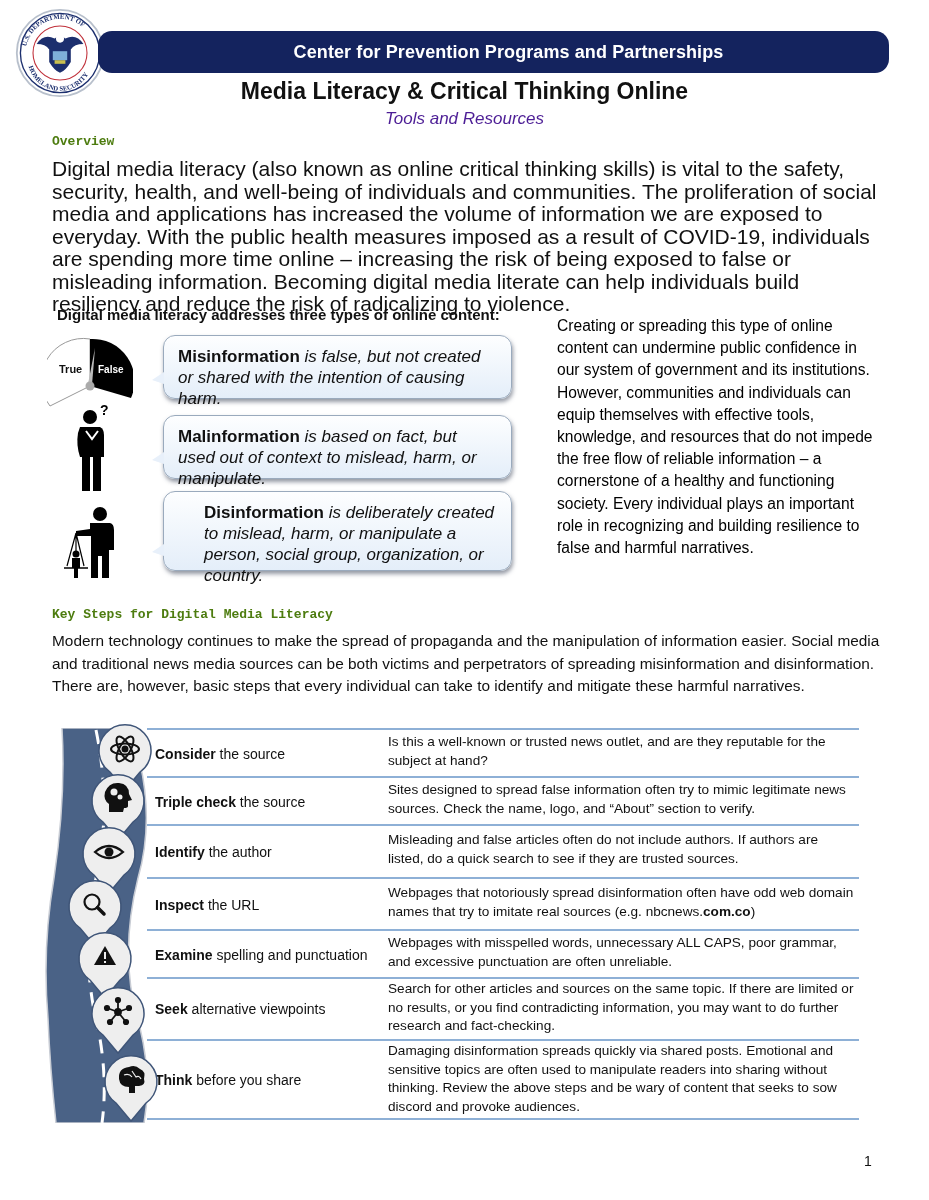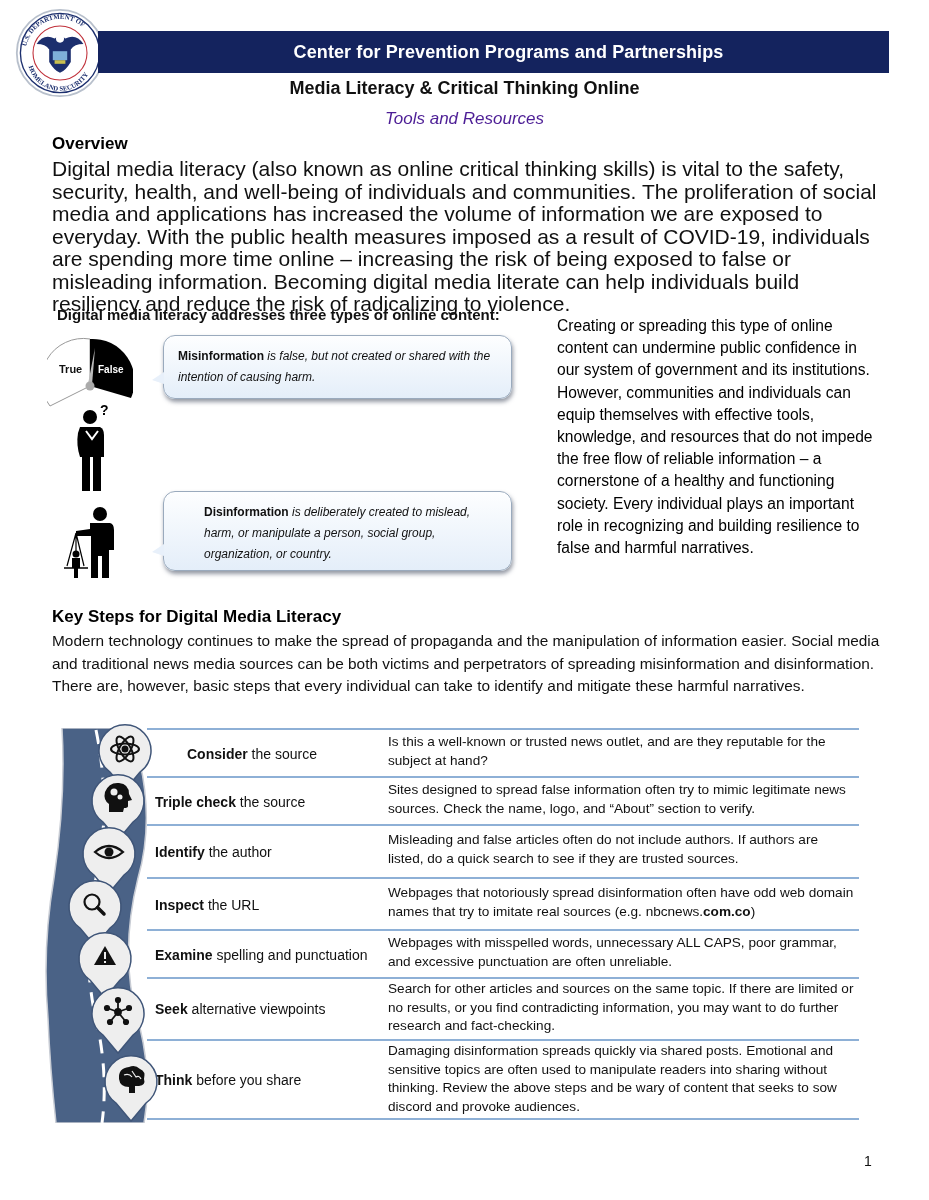--- a/index.html
+++ b/index.html
@@ -4,32 +4,32 @@
 <style>
   * { box-sizing: border-box; margin: 0; padding: 0; }
   html, body { width: 929px; height: 1200px; background: #ffffff; overflow: hidden; }
   body { font-family: "Liberation Sans", "DejaVu Sans", sans-serif; color: #111; position: relative; }
 
   .page { position: relative; width: 929px; height: 1200px; }
 
   
   .seal { position: absolute; left: 15px; top: 8px; width: 90px; height: 90px; }
   .banner { position: absolute; left: 98px; top: 31px; width: 791px; height: 42px; background: #14235e; color: #fff;
-    font-size: 18px; font-weight: bold; display: flex; align-items: center; justify-content: center; letter-spacing: 0.1px; padding-left: 30px; }
-  .title { position: absolute; left: 0; width: 929px; top: 78px; text-align: center; font-size: 18px; font-weight: bold; color: #111; }
+    font-size: 18px; font-weight: bold; display: flex; align-items: center; justify-content: center; letter-spacing: 0.1px; padding-left: 30px; border-radius: 14px; }
+  .title { position: absolute; left: 0; width: 929px; top: 78px; text-align: center; font-size: 23px; font-weight: bold; color: #111; }
   .subtitle { position: absolute; left: 0; width: 929px; top: 109px; text-align: center; font-size: 17px; font-style: italic; color: #4c1d95; }
 
-  .h2 { position: absolute; left: 52px; font-size: 17px; font-weight: bold; color: #000000; }
+  .h2 { position: absolute; left: 52px; font-size: 13px; font-weight: bold; color: #4d7c0f; font-family: Liberation Mono, monospace; }
   .para { position: absolute; left: 52px; width: 830px; font-size: 21px; line-height: 22.5px; color: #111; }
 
   .types-heading { position: absolute; left: 57px; top: 306px; font-size: 15px; font-weight: bold; }
 
   .bubble { position: absolute; left: 163px; width: 349px; background: linear-gradient(#fdfeff, #e4eef9);
     border: 1px solid #9aaabd; border-radius: 12px; box-shadow: 1px 3px 4px rgba(60,70,90,0.55);
-    padding: 10px 14px; font-size: 12px; line-height: 21px; color: #111; }
+    padding: 10px 14px; font-size: 17px; line-height: 21px; color: #111; }
   .bubble b { font-weight: bold; }
   .bubble i { font-style: italic; }
   .bubble-tail { position: absolute; left: -12px; bottom: 14px; width: 0; height: 0;
     border-top: 8px solid transparent; border-right: 12px solid #e8f0fa; border-bottom: 4px solid transparent; }
 
   .right-text { position: absolute; left: 557px; top: 315px; width: 320px; font-size: 15.6px; line-height: 22.2px; color: #000000; }
 
   
   .road { position: absolute; left: 40px; top: 728px; width: 150px; height: 395px; }
   .steps { position: absolute; left: 147px; top: 728px; width: 712px; }
@@ -100,39 +100,43 @@
     <path d="M14 27 L5 60 M14 27 L22 60 M14 27 L14 46" stroke="#000" stroke-width="1.2"></path>
     <circle cx="14" cy="48" r="3.5" fill="#000"></circle>
     <path d="M10 52 L18 52 L18 62 L16 62 L16 72 L12 72 L12 62 L10 62 Z" fill="#000"></path>
     <line x1="2" y1="62" x2="26" y2="62" stroke="#000" stroke-width="1.5"></line>
   </svg>
 
   <div class="bubble" style="top:335px; height:64px;">
     <span class="bubble-tail"></span>
     <b>Misinformation</b><i> is false, but not created or shared with the intention of causing harm.</i>
   </div>
+  <div class="bubble" style="top:415px; height:64px;">
+    <span class="bubble-tail"></span>
+    <b>Malinformation</b><i> is based on fact, but used out of context to mislead, harm, or manipulate.</i>
+  </div>
   <div class="bubble" style="top:491px; height:80px;padding-left:40px;">
     <span class="bubble-tail"></span>
     <b>Disinformation</b><i> is deliberately created to mislead, harm, or manipulate a person, social group, organization, or country.</i>
   </div>
 
   <div class="right-text">Creating or spreading this type of online content can undermine public confidence in our system of government and its institutions.  However, communities and individuals can equip themselves with effective tools, knowledge, and resources that do not impede the free flow of reliable information – a cornerstone of a healthy and functioning society. Every individual plays an important role in recognizing and building resilience to false and harmful narratives.</div>
 
   <div class="h2" style="top:607px;">Key Steps for Digital Media Literacy</div>
   <div class="para" style="top:630px; width:840px; font-size:15.4px;">Modern technology continues to make the spread of propaganda and the manipulation of information easier.  Social media and traditional news media sources can be both victims and perpetrators of spreading misinformation and disinformation.  There are, however, basic steps that every individual can take to identify and mitigate these harmful narratives.</div>
 
   <svg class="road" viewBox="0 0 150 395">
     <path d="M22 0 L90 0 Q118 80 98 150 Q78 230 100 300 Q112 350 104 395 L16 395 Q10 340 8 290 Q2 220 14 150 Q26 70 22 0 Z" fill="#4a6286" stroke="#c8ccd4" stroke-width="1.5"></path>
     <path d="M56 2 Q72 80 56 150 Q40 230 58 300 Q68 350 62 395" fill="none" stroke="#ffffff" stroke-width="3" stroke-dasharray="14 10"></path>
   </svg>
 
   <div class="steps">
 
     <div class="step-row" style="top:0; height:48px;">
-      <span class="step-label" style="top:16px;margin-left:32px;"><b>Consider</b><span> the source</span></span>
+      <span class="step-label" style="top:16px;"><b>Consider</b><span> the source</span></span>
       <span class="step-desc" style="top:3px;">Is this a well-known or trusted news outlet, and are they reputable for the subject at hand?</span>
     </div>
 
     <div class="step-row" style="top:48px; height:48px;">
       <span class="step-label" style="top:16px;"><b>Triple check</b><span> the source</span></span>
       <span class="step-desc" style="top:3px;">Sites designed to spread false information often try to mimic legitimate news sources. Check the name, logo, and “About” section to verify.</span>
     </div>
 
     <div class="step-row" style="top:96px; height:53px;">
       <span class="step-label" style="top:18px;"><b>Identify</b><span> the author</span></span>

